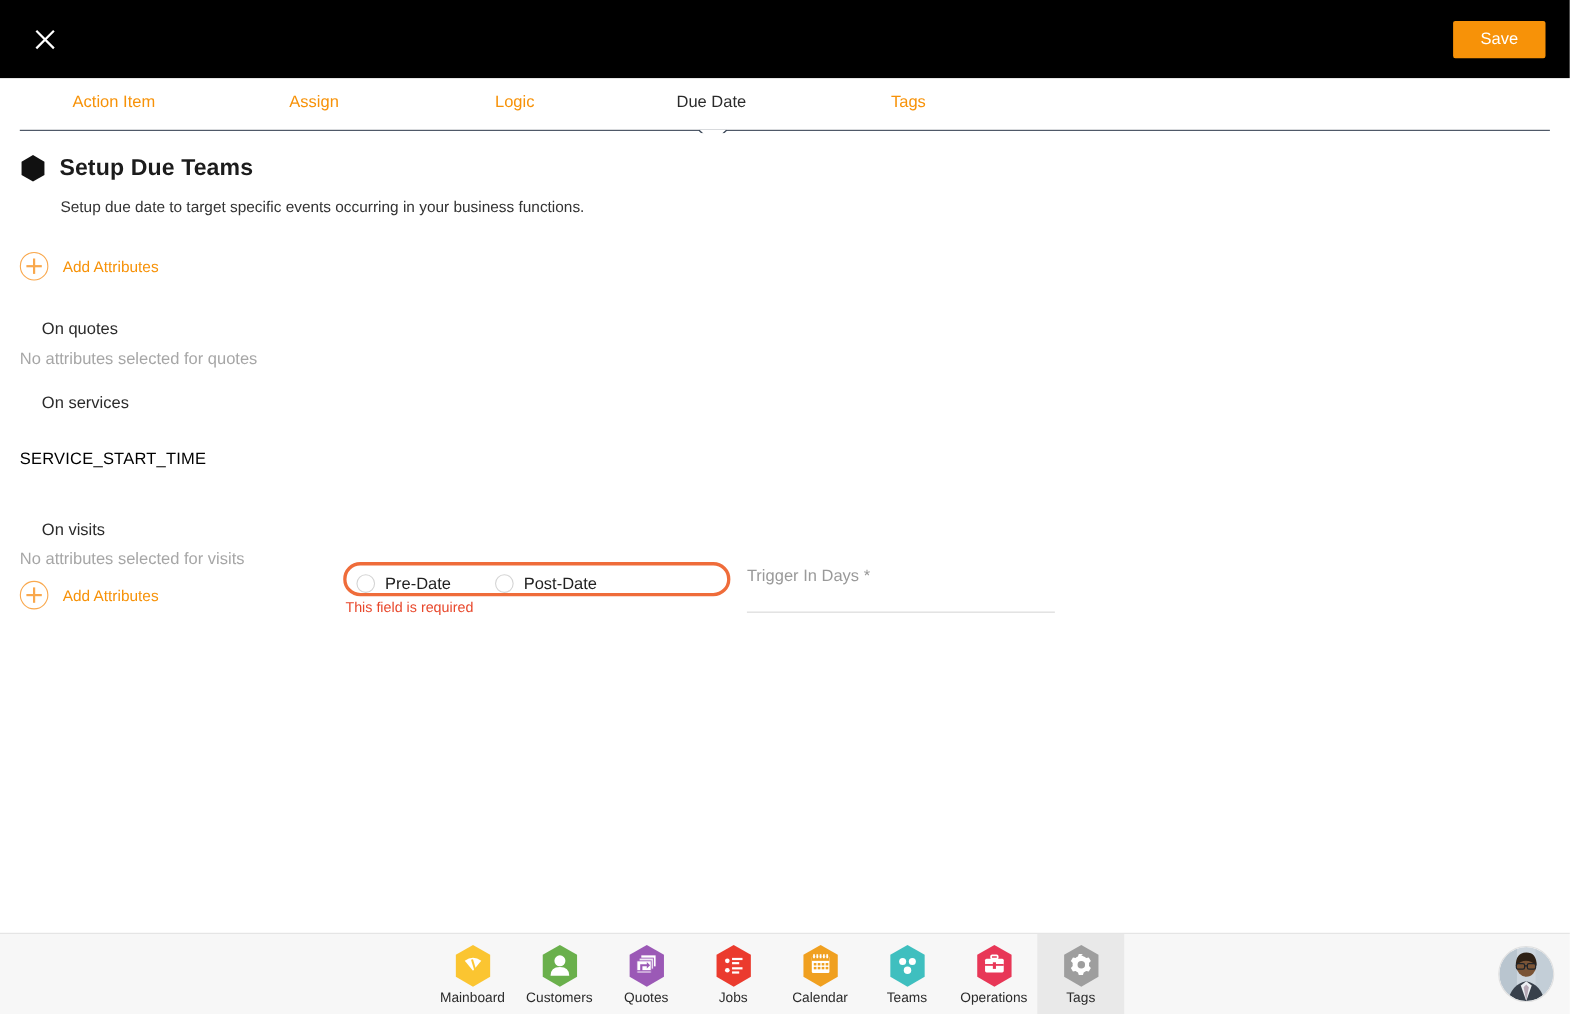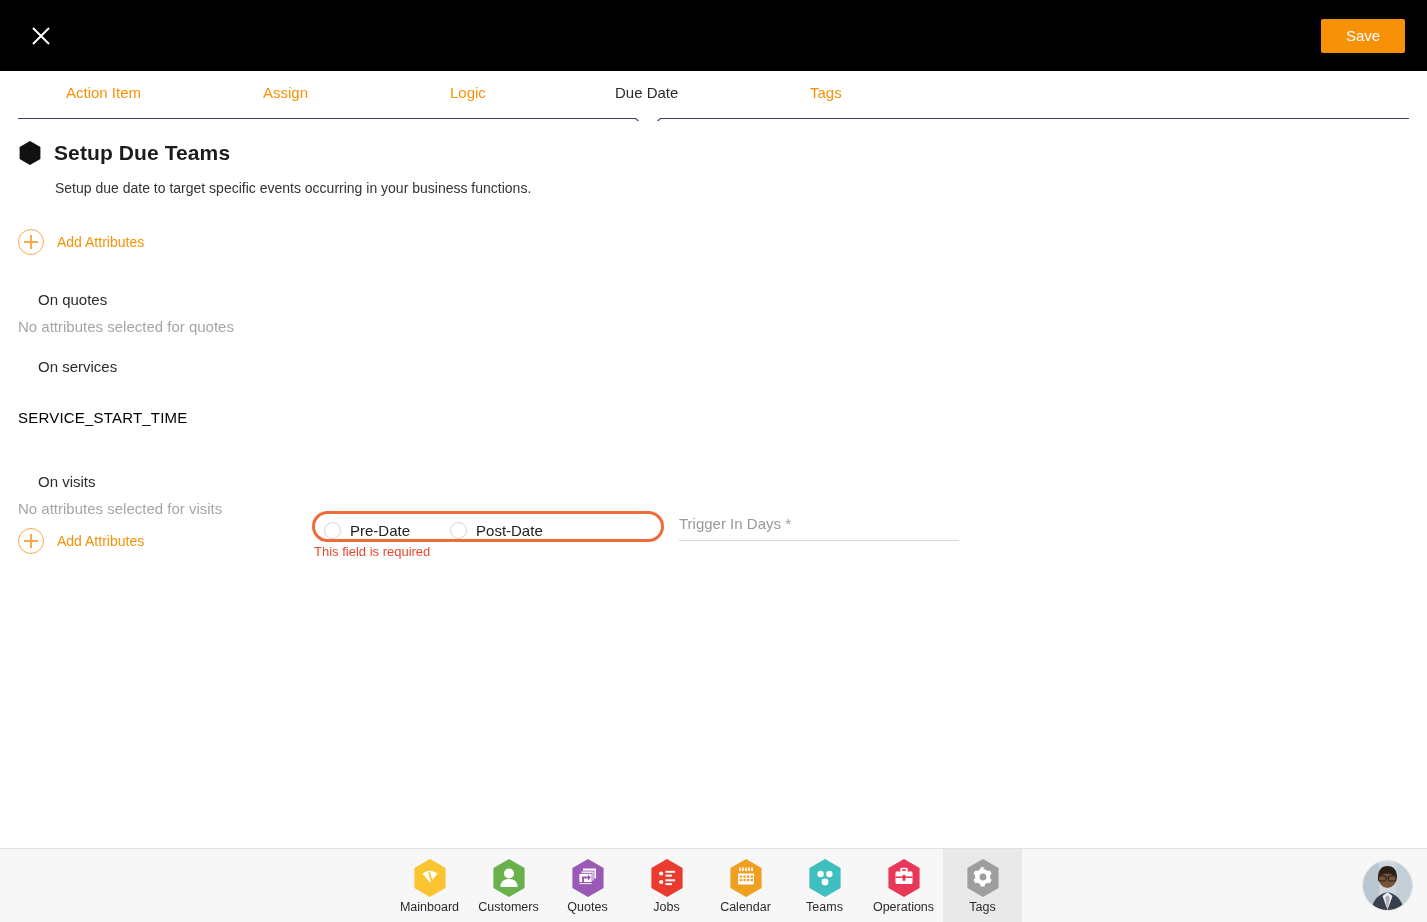--- a/index.html
+++ b/index.html
@@ -217,21 +217,21 @@
     left: 679px; top: 392px;
     width: 280px;
   }
   .trigger-input {
     width: 280px;
     border: none;
     border-bottom: 1px solid #d8d8d8;
     outline: none;
     font-size: 15px;
     color: #222;
-    padding: 2px 0 8px 0;
+    padding: 2px 0 24px 0;
     background: transparent;
     font-family: "Liberation Sans", sans-serif;
   }
   .trigger-input::placeholder { color: #9a9a9a; }
 
   
   .bottomnav {
     position: absolute;
     left: 0; top: 848px;
     width: 1427px; height: 92px;

